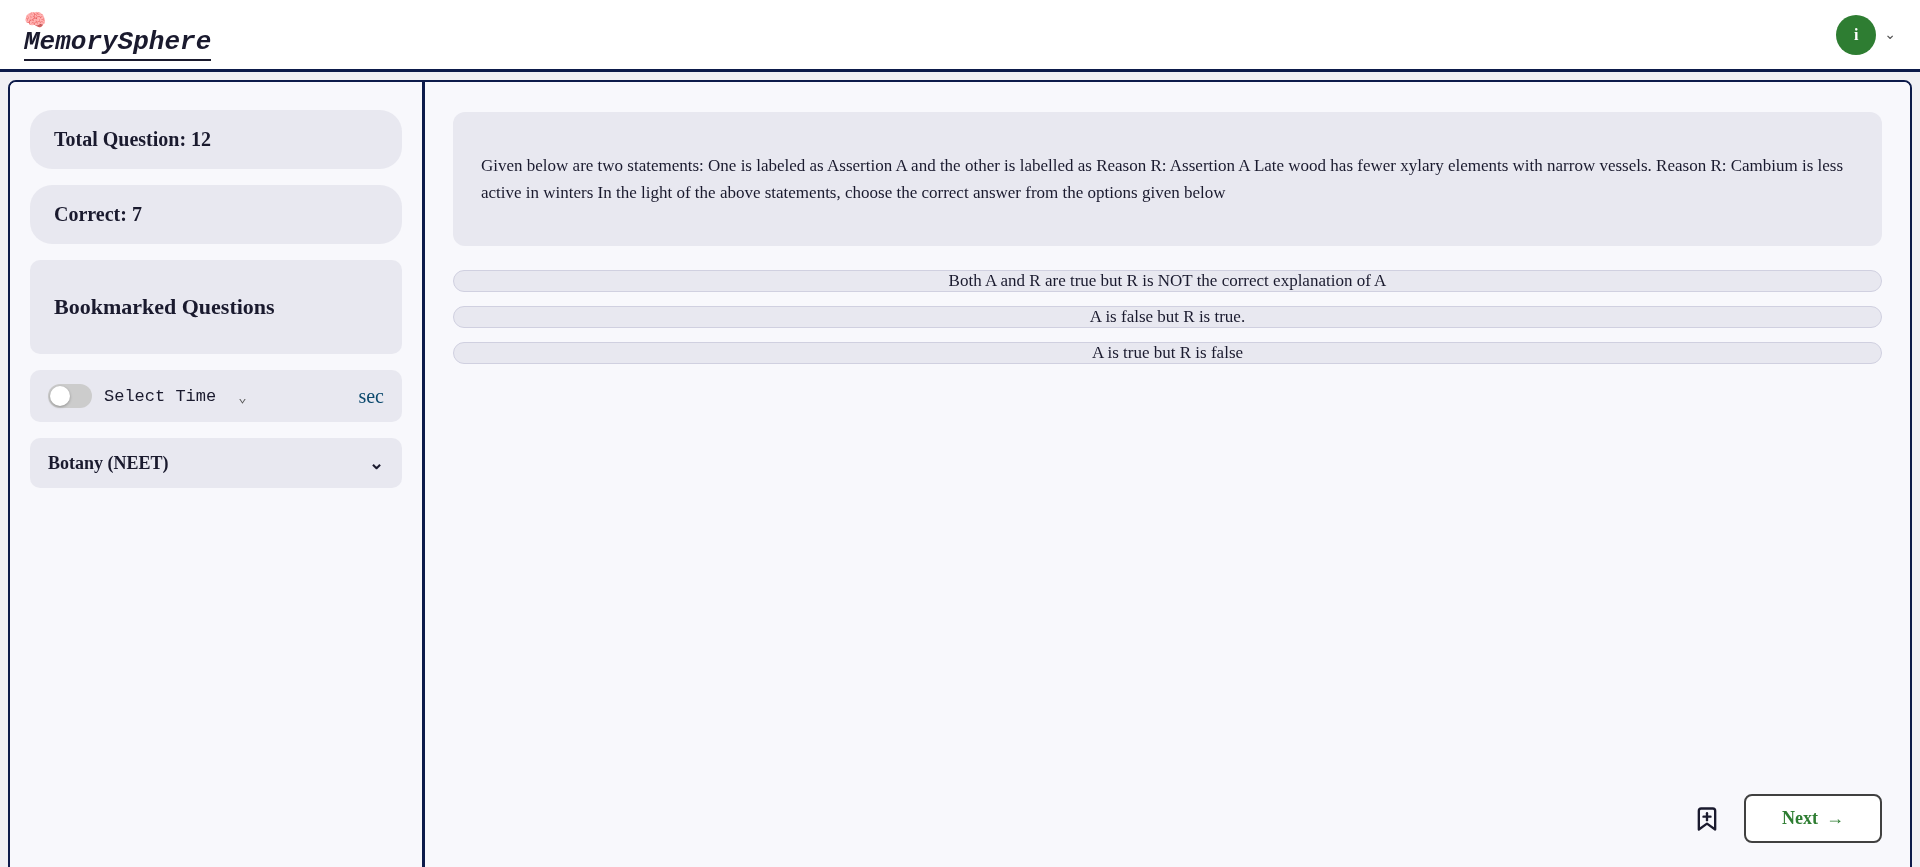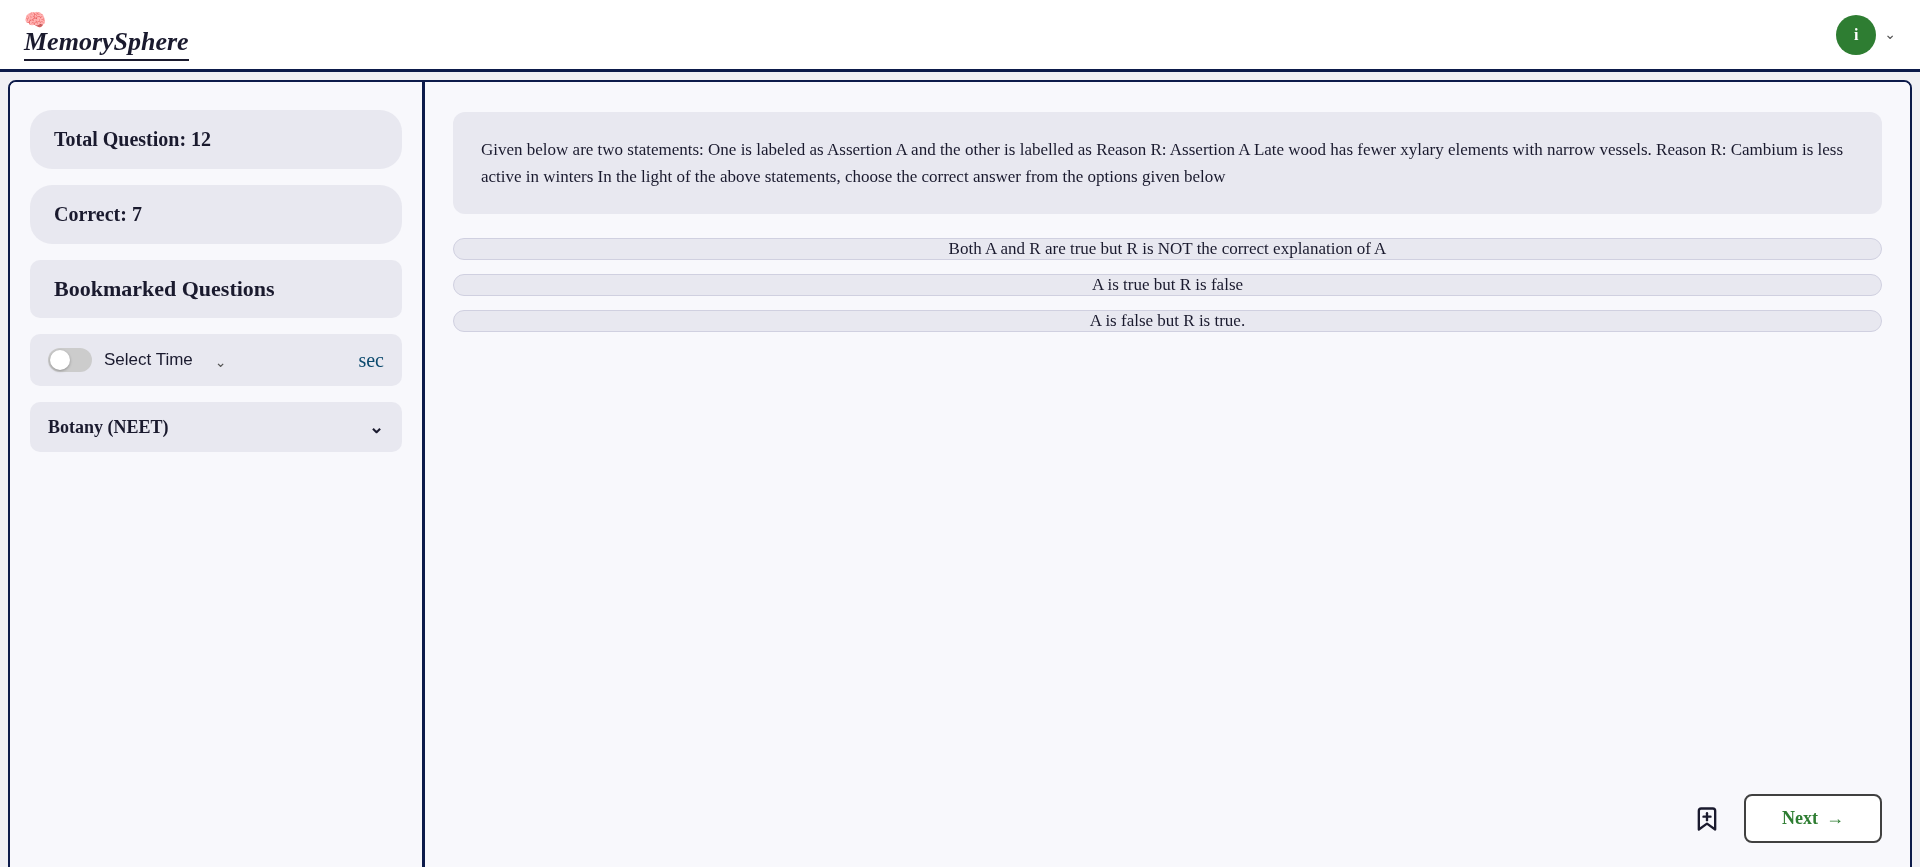--- a/index.html
+++ b/index.html
@@ -31,21 +31,21 @@
       flex-direction: column;
       align-items: flex-start;
     }
 
     .logo-brain {
       font-size: 18px;
       margin-bottom: -4px;
     }
 
     .logo-text {
-      font-family: Liberation Serif, serif;
+      font-family: Liberation Mono, monospace;
       font-size: 26px;
       font-style: italic;
       color: #1a1a2e;
       font-weight: bold;
       border-bottom: 2px solid #1a1a2e;
       padding-bottom: 2px;
     }
 
     .header-right {
       display: flex;
@@ -102,21 +102,21 @@
       padding: 18px 24px;
       font-size: 20px;
       font-family: 'Georgia', serif;
       font-weight: bold;
       color: #1a1a2e;
     }
 
     .bookmarked-card {
       background: #e8e8f0;
       border-radius: 10px;
-      padding: 16px 24px;
+      padding: 34px 24px;
       font-size: 22px;
       font-family: 'Georgia', serif;
       font-weight: bold;
       color: #1a1a2e;
     }
 
     .timer-card {
       background: #e8e8f0;
       border-radius: 10px;
       padding: 14px 18px;
@@ -143,21 +143,21 @@
       top: 2px;
       left: 2px;
       box-shadow: 0 1px 3px rgba(0,0,0,0.3);
     }
 
     .timer-select {
       display: flex;
       align-items: flex-end;
       gap: 22px;
       font-size: 17px;
-      font-family: Liberation Sans, sans-serif;
+      font-family: Liberation Mono, monospace;
       color: #1a1a2e;
       flex: 1;
     }
 
     .timer-chevron {
       font-size: 14px;
       color: #555;
     }
 
     .timer-sec {
@@ -188,21 +188,21 @@
       display: flex;
       flex-direction: column;
       gap: 0;
       background: #f8f8fc;
       position: relative;
     }
 
     .question-box {
       background: #e8e8f0;
       border-radius: 12px;
-      padding: 24px 28px;
+      padding: 40px 28px;
       font-size: 17px;
       font-family: 'Georgia', serif;
       color: #1a1a2e;
       line-height: 1.6;
       margin-bottom: 24px;
     }
 
     .options-container {
       display: flex;
       flex-direction: column;
@@ -313,22 +313,22 @@
   </div>
 
   <div class="content-area">
 
     <div class="question-box">
       <span>Given below are two statements: One is labeled as Assertion A and the other is labelled as Reason R:  Assertion A Late wood has fewer xylary elements with narrow vessels.  Reason R: Cambium is less active in winters In the light of the above statements, choose the correct answer from the options given below</span>
     </div>
 
     <div class="options-container">
       <div class="option-card">Both A and R are true but R is NOT the correct explanation of A</div>
+      <div class="option-card">A is false but R is true.</div>
       <div class="option-card">A is true but R is false</div>
-      <div class="option-card">A is false but R is true.</div>
     </div>
 
     <div class="bottom-bar">
       <button class="bookmark-btn">
         <svg class="bookmark-icon-svg" viewBox="0 0 24 24" fill="none" stroke="#1a1a2e" stroke-width="2" stroke-linecap="round" stroke-linejoin="round">
           <path d="M19 21l-7-5-7 5V5a2 2 0 0 1 2-2h10a2 2 0 0 1 2 2z"></path>
           <line x1="12" y1="7" x2="12" y2="13"></line>
           <line x1="9" y1="10" x2="15" y2="10"></line>
         </svg>
       </button>

